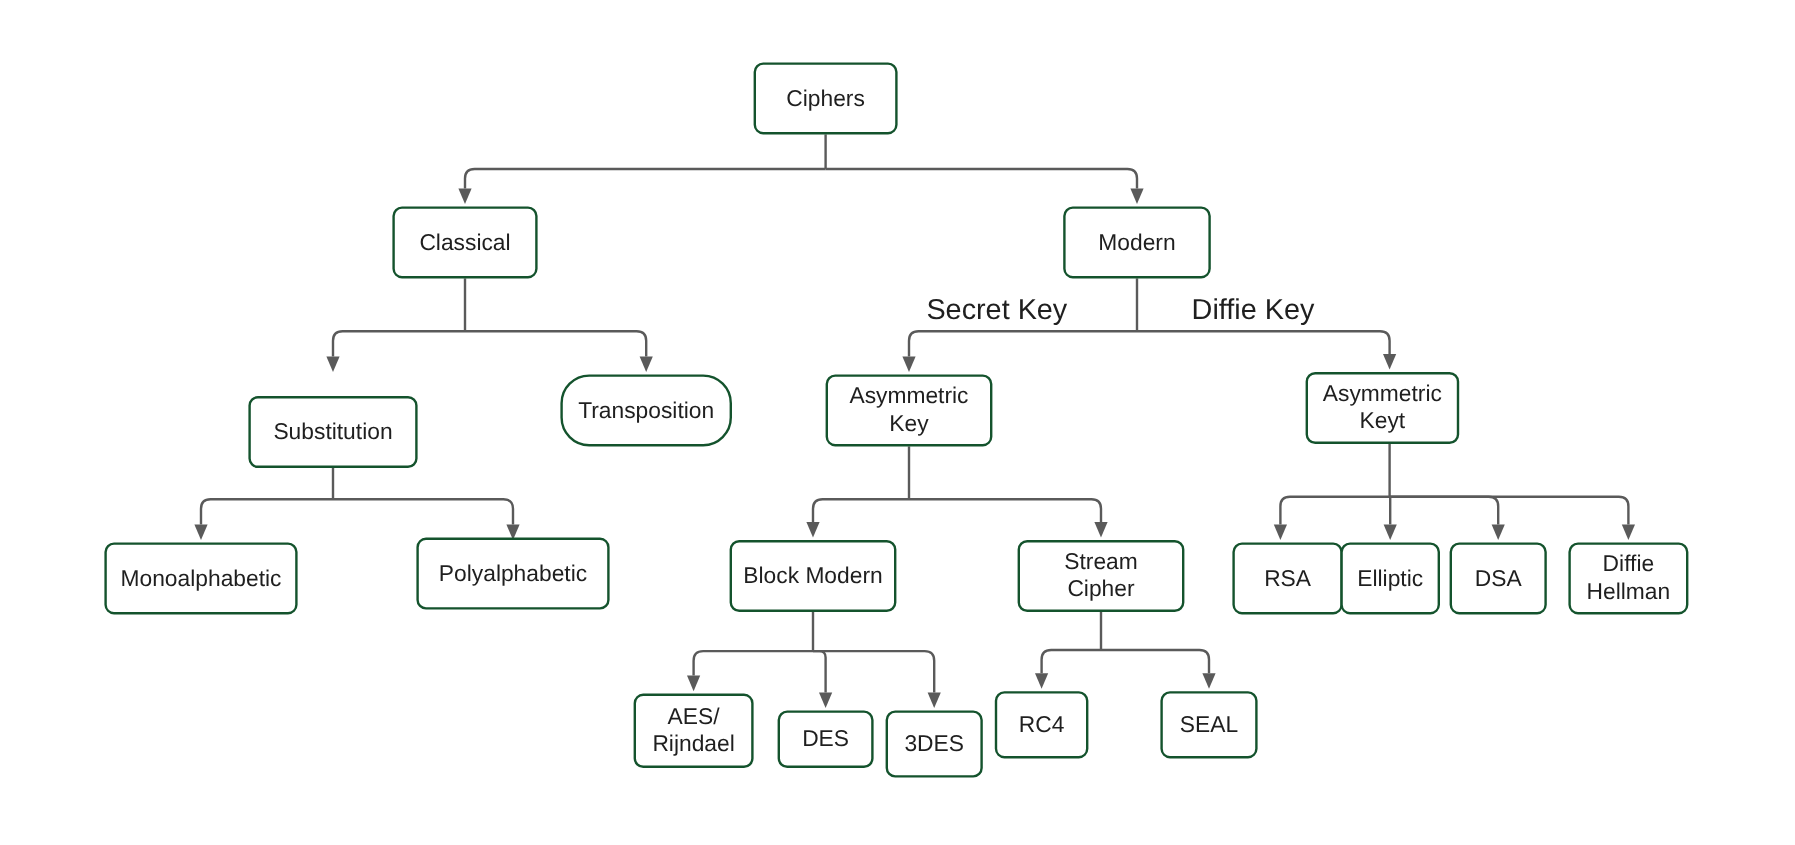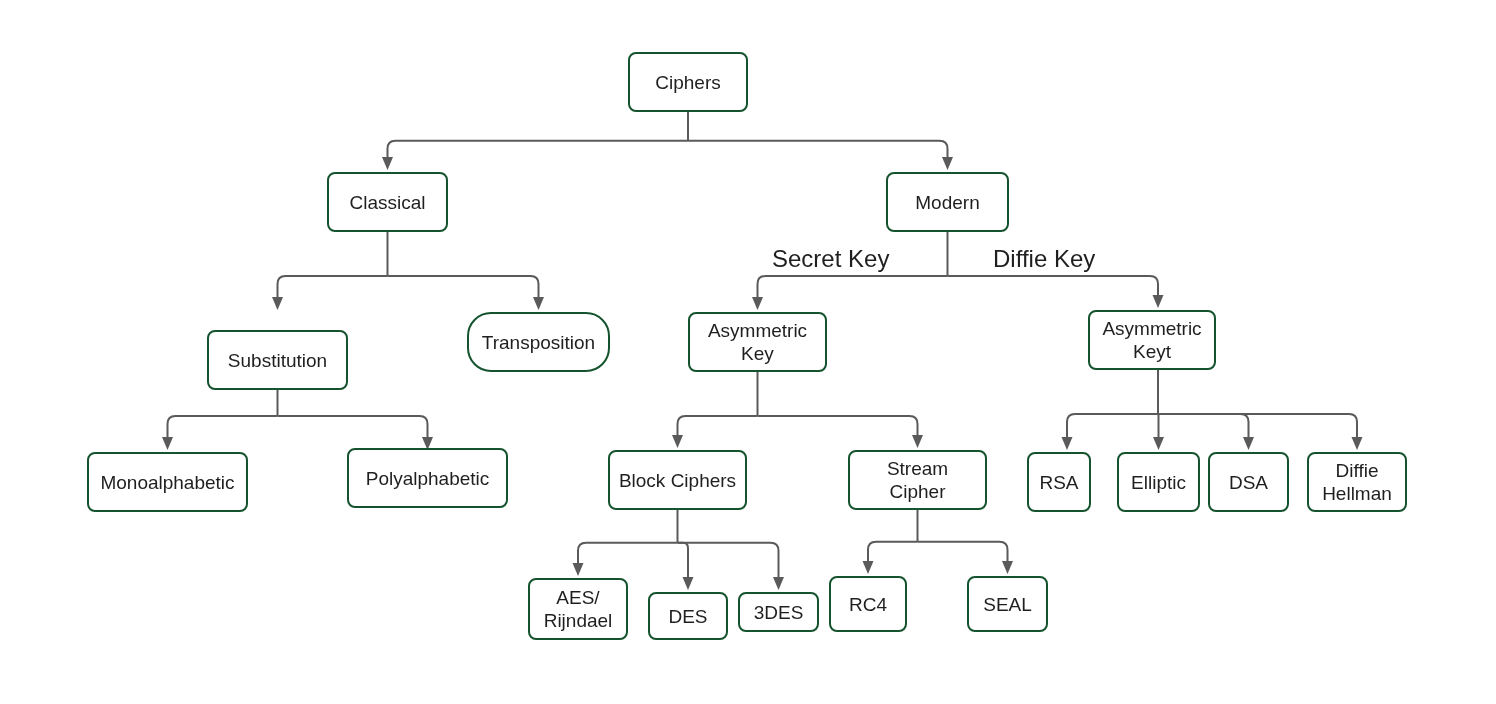--- a/index.html
+++ b/index.html
@@ -125,32 +125,32 @@
       <div class="node" style="left: 327px; top: 172px; width: 121px; height: 60px;">Classical</div>
       <div class="node" style="left: 886px; top: 172px; width: 123px; height: 60px;">Modern</div>
       <div class="node" style="left: 207px; top: 312px; width: 141px; height: 60px; margin-top: 18px;">Substitution</div>
       <div class="node" style="left: 467px; top: 312px; width: 143px; height: 60px; border-radius: 24px;">Transposition</div>
       <div class="node" style="left: 688px; top: 312px; width: 139px; height: 60px;">Asymmetric
 Key</div>
       <div class="node" style="left: 1088px; top: 310px; width: 128px; height: 60px;">Asymmetric
 Keyt</div>
       <div class="node" style="left: 87px; top: 452px; width: 161px; height: 60px;">Monoalphabetic</div>
       <div class="node" style="left: 347px; top: 448px; width: 161px; height: 60px;">Polyalphabetic</div>
-      <div class="node" style="left: 608px; top: 450px; width: 139px; height: 60px;">Block Ciphers</div>
+      <div class="node" style="left: 608px; top: 450px; width: 139px; height: 60px;">Block Modern</div>
       <div class="node" style="left: 848px; top: 450px; width: 139px; height: 60px;">Stream
 Cipher</div>
-      <div class="node" style="left: 1027px; top: 452px; width: 64px; height: 60px;">RSA</div>
+      <div class="node" style="left: 1027px; top: 452px; width: 92px; height: 60px;">RSA</div>
       <div class="node" style="left: 1117px; top: 452px; width: 83px; height: 60px;">Elliptic</div>
       <div class="node" style="left: 1208px; top: 452px; width: 81px; height: 60px;">DSA</div>
       <div class="node" style="left: 1307px; top: 452px; width: 100px; height: 60px;">Diffie
 Hellman</div>
       <div class="node" style="left: 528px; top: 578px; width: 100px; height: 62px;">AES/
 Rijndael</div>
       <div class="node" style="left: 648px; top: 592px; width: 80px; height: 48px;">DES</div>
-      <div class="node" style="left: 738px; top: 592px; width: 81px; height: 40px;">3DES</div>
+      <div class="node" style="left: 738px; top: 592px; width: 81px; height: 56px;">3DES</div>
       <div class="node" style="left: 829px; top: 576px; width: 78px; height: 56px;">RC4</div>
       <div class="node" style="left: 967px; top: 576px; width: 81px; height: 56px;">SEAL</div>
     </div>
   <div id="labels-group">
       <div class="edge-label" style="left: 772px; top: 248px;">Secret Key</div>
       <div class="edge-label" style="left: 993px; top: 248px;">Diffie Key</div>
     </div>
 </div>
 
 </body></html>

